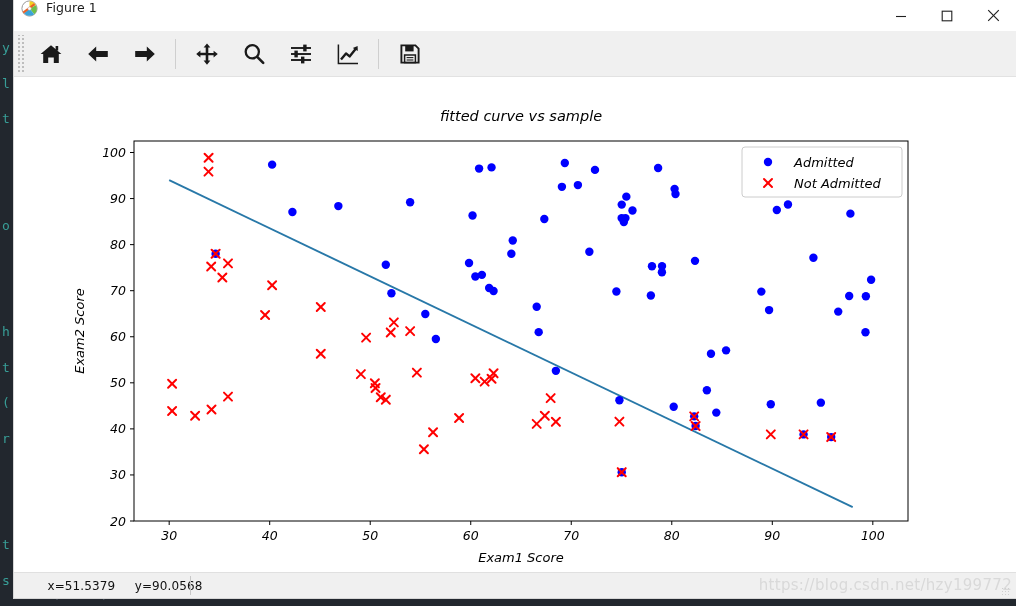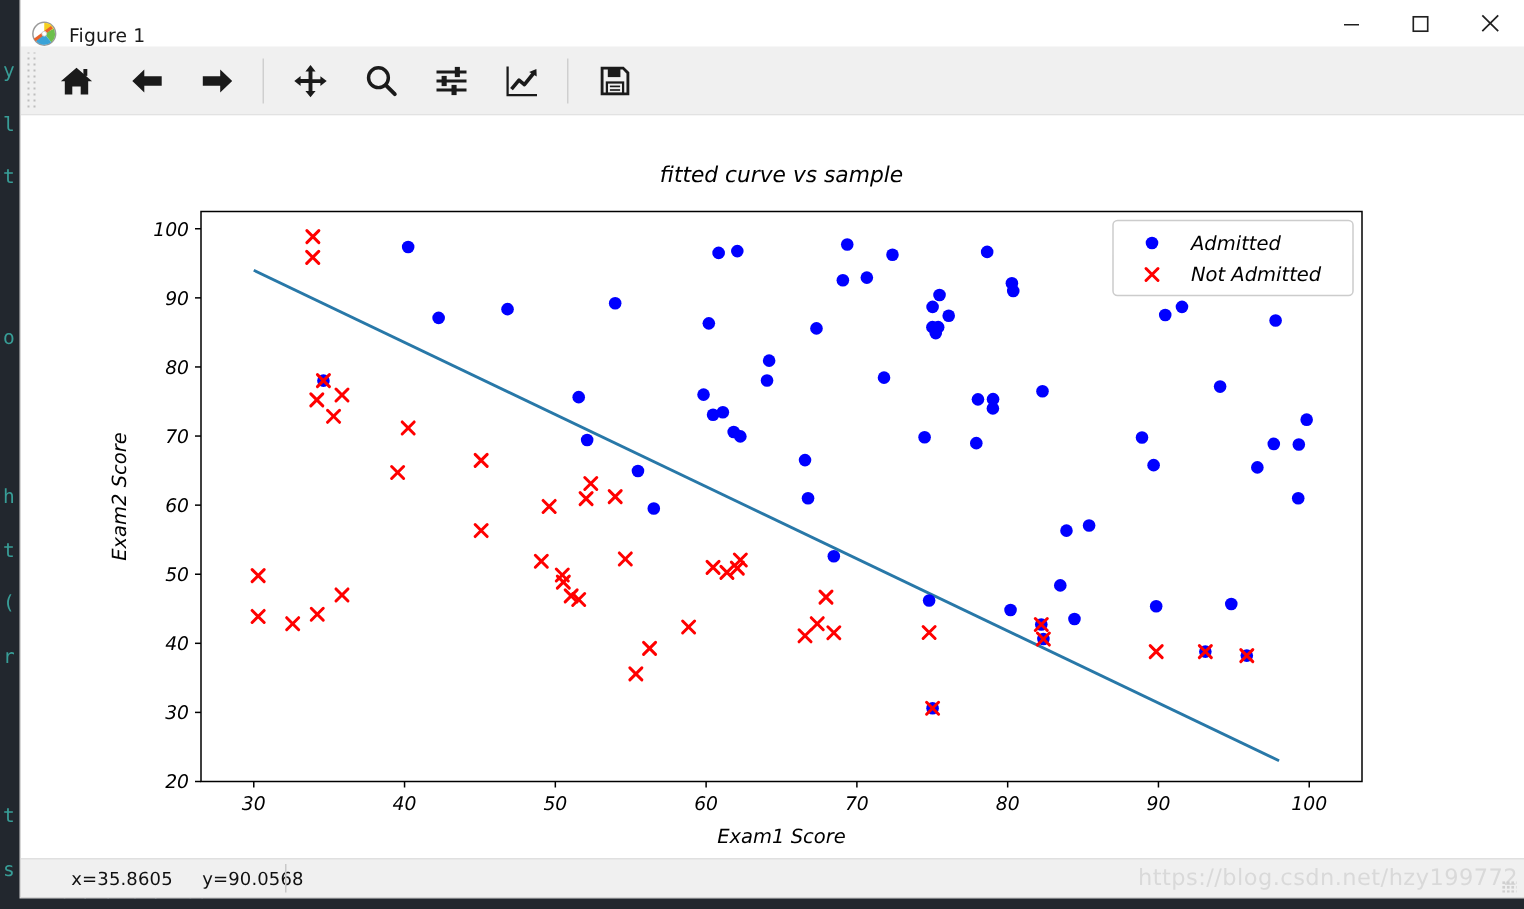--- a/index.html
+++ b/index.html
@@ -34,21 +34,21 @@
     width: 1002px; height: 598px;
     background: #ffffff;
     box-shadow: 0 0 0 1px #d6d6d6;
     display: flex; flex-direction: column;
   }
 
   
   #title-bar {
     height: 31px; min-height: 31px;
     background: #ffffff;
-    display: flex; align-items: flex-end;
+    display: flex; align-items: flex-start;
     position: relative;
   }
   #app-icon {
     width: 17px; height: 17px; margin-left: 7px; margin-right: 8px;
     position: relative; flex: none;
   }
   #window-title {
     font-size: 12.5px; color: #1a1a1a; letter-spacing: .1px;
   }
   #window-controls {
@@ -474,19 +474,19 @@
             <line x1="750" y1="102" x2="758" y2="110" stroke="#ff0000" stroke-width="2" stroke-linecap="round"></line>
             <line x1="758" y1="102" x2="750" y2="110" stroke="#ff0000" stroke-width="2" stroke-linecap="round"></line>
             <text x="780" y="110.5" class="legend-label">Not Admitted</text>
           </g>
         </g>
     </svg>
   </div>
 
   <div id="status-bar">
     <div id="coord-readout">
-      <span>x=35.8605</span><span>&nbsp;&nbsp;&nbsp;&nbsp;&nbsp;</span><span>y=90.0568</span>
+      <span>x=51.5379</span><span>&nbsp;&nbsp;&nbsp;&nbsp;&nbsp;</span><span>y=90.0568</span>
     </div>
     <div id="status-sep"></div>
     <div id="watermark">https://blog.csdn.net/hzy199772</div>
     <div id="watermark-dots"></div>
   </div>
 </div>
 
 </body></html>

